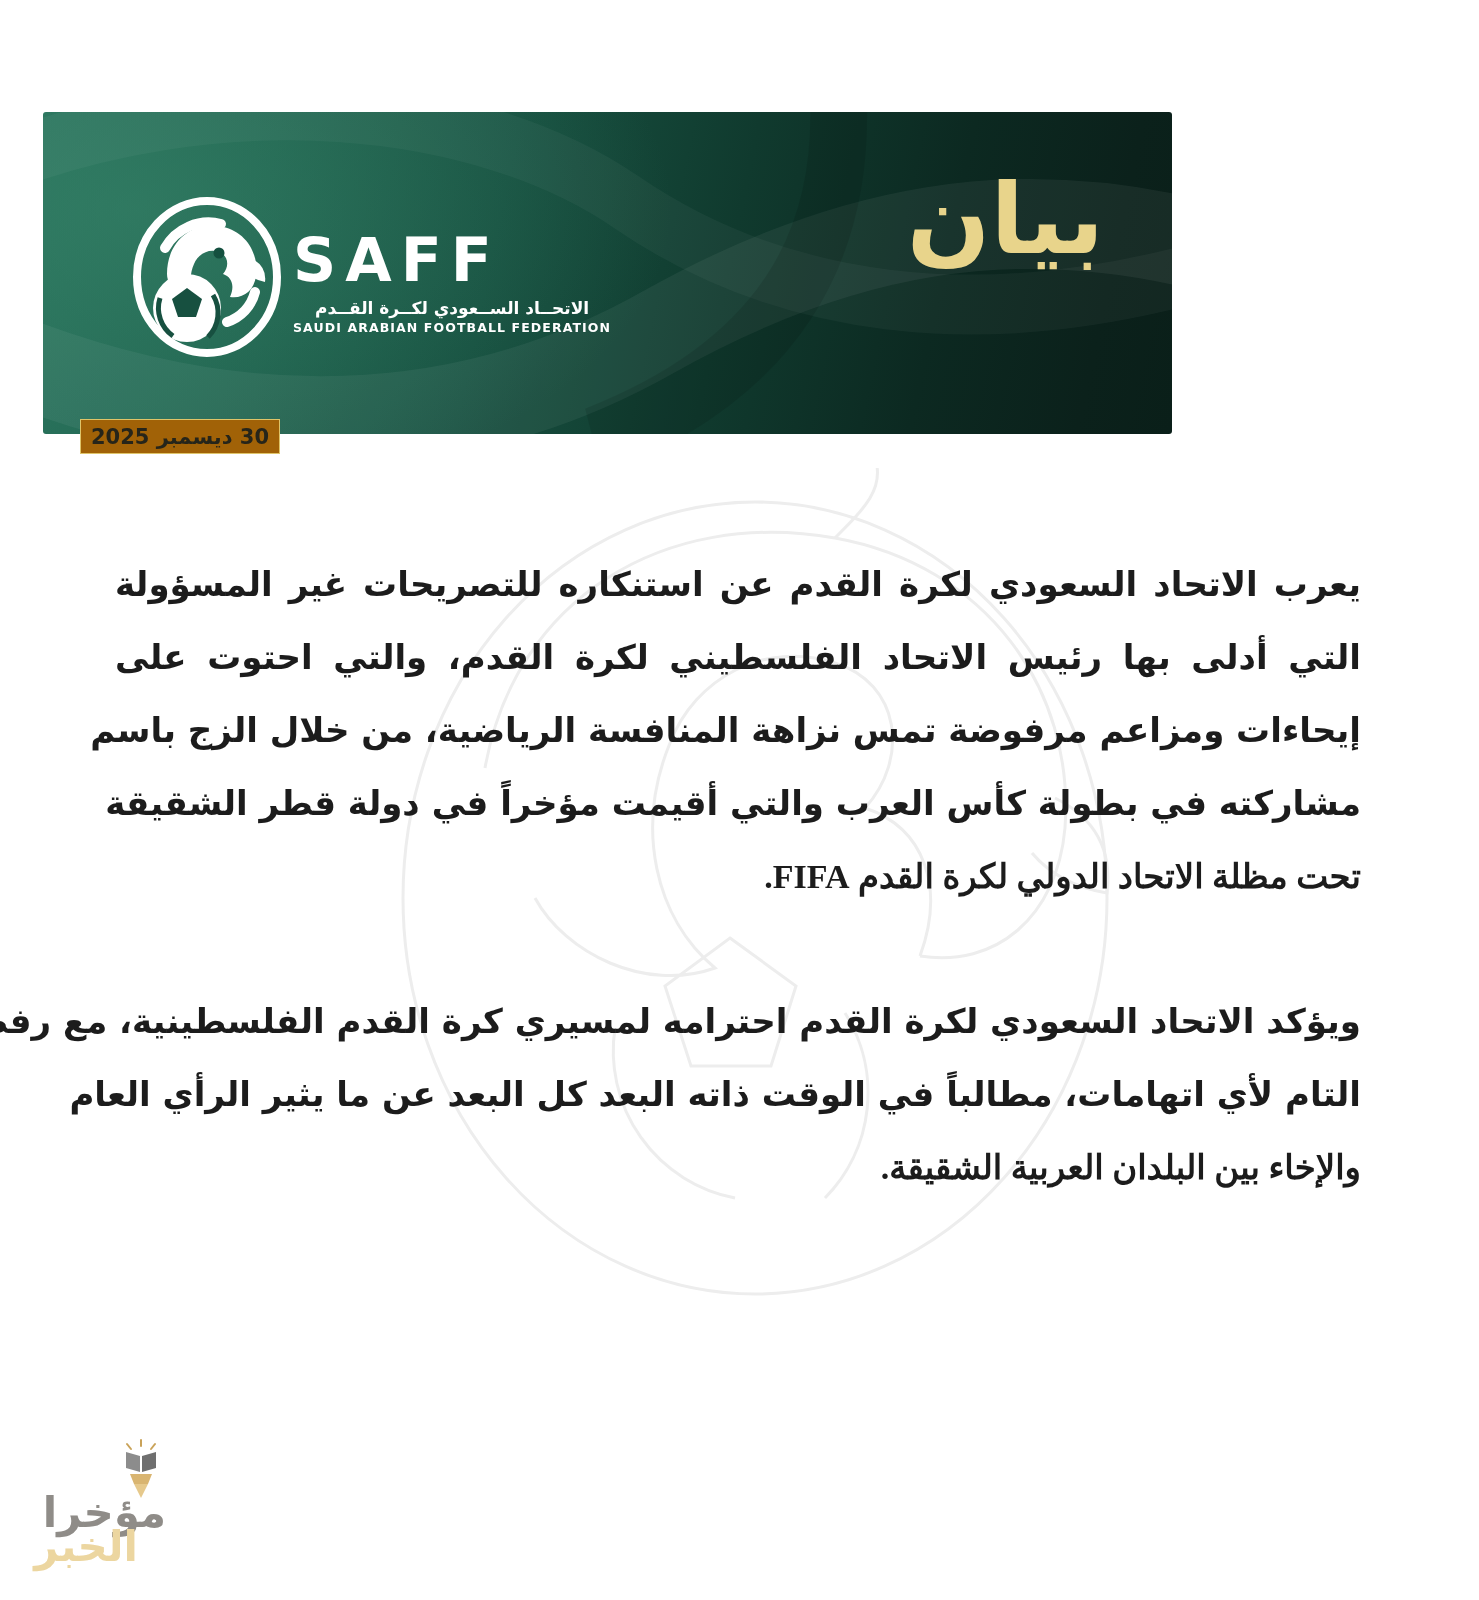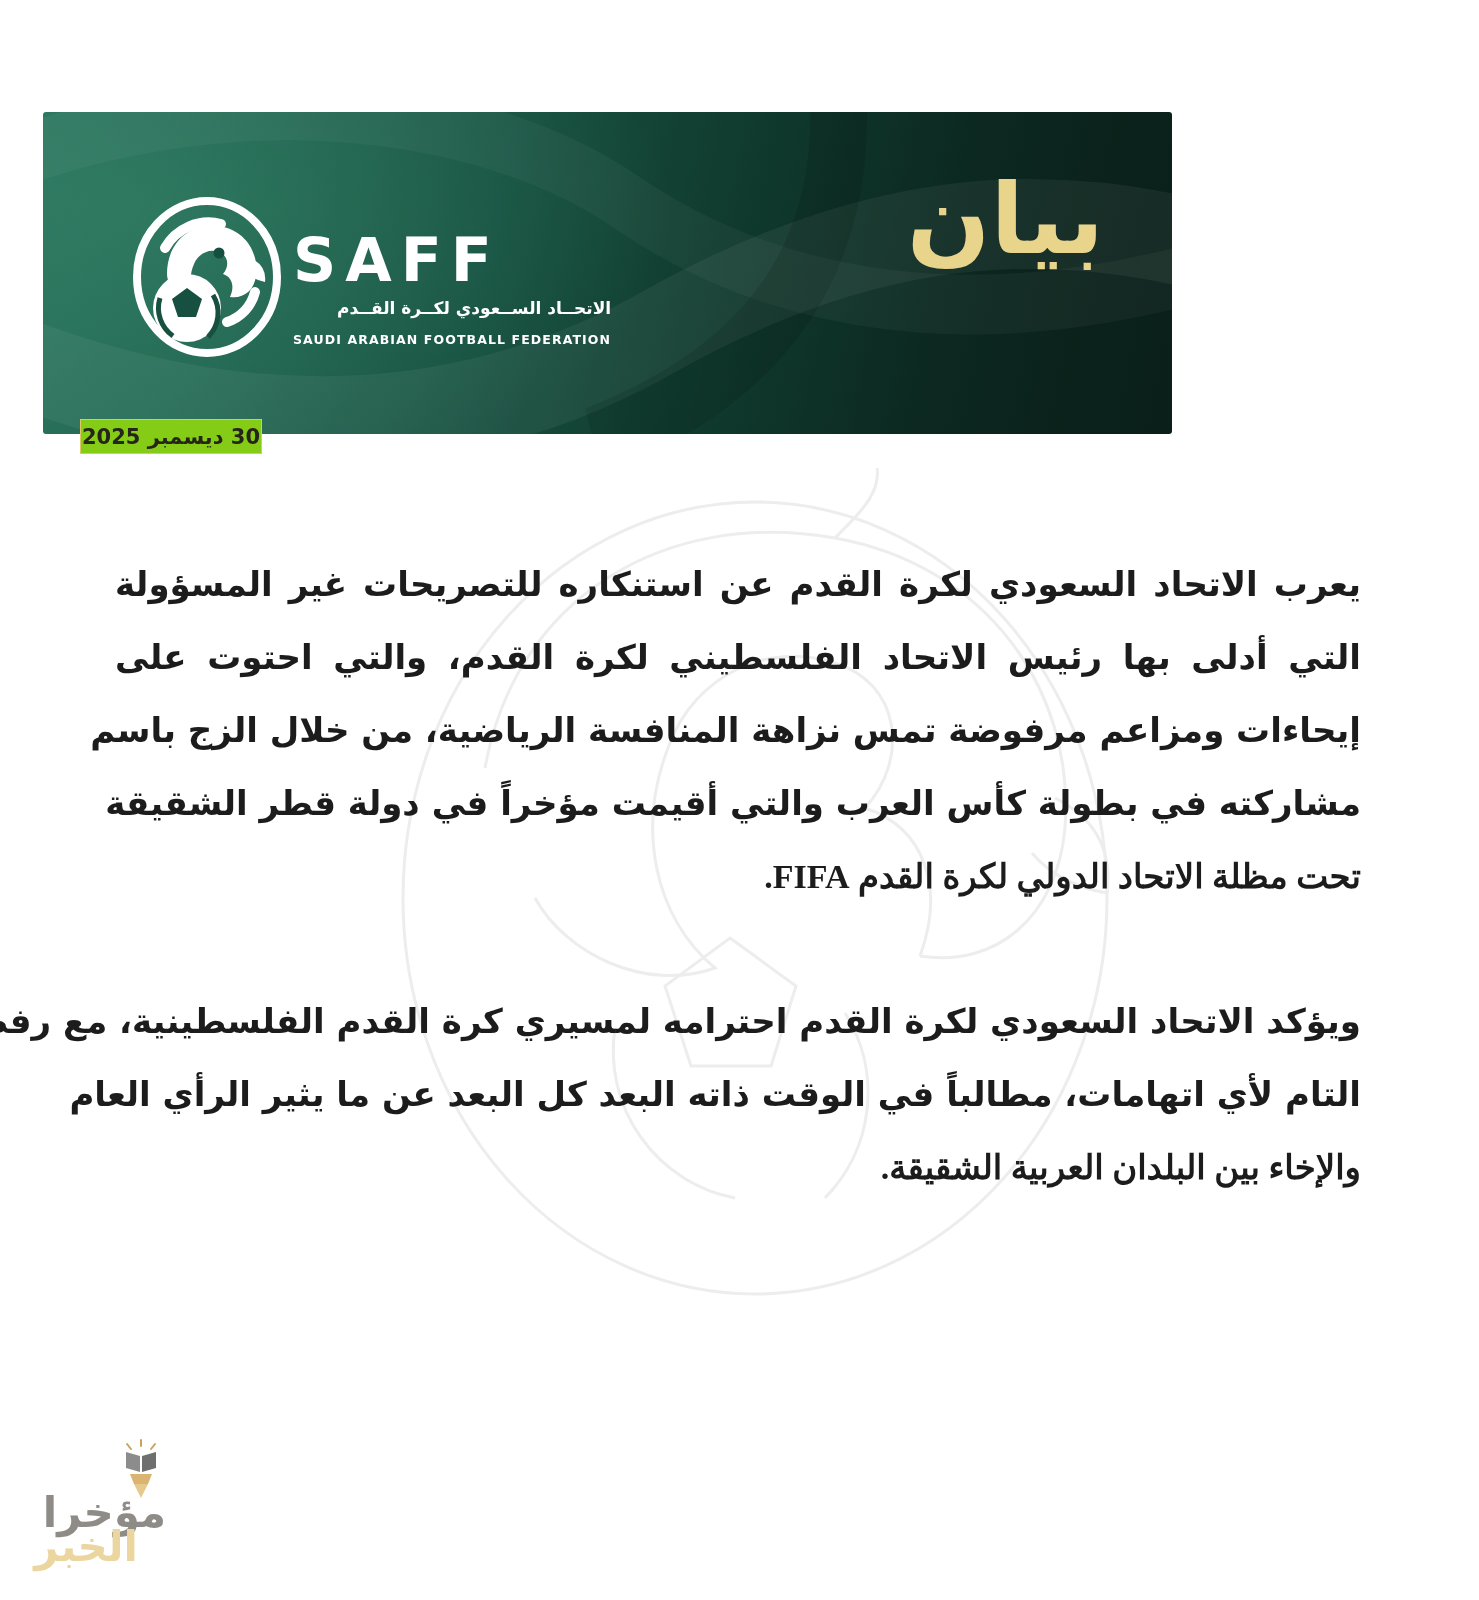--- a/index.html
+++ b/index.html
@@ -26,40 +26,40 @@
 
   .emblem { position: absolute; left: 88px; top: 84px; width: 152px; height: 162px; }
 
   .brand-text { position: absolute; left: 250px; top: 118px; color: #ffffff; }
   .brand-saff {
     font-size: 60px; font-weight: 700; letter-spacing: 9px;
     line-height: 60px; color: #ffffff;
   }
   .brand-ar {
     margin-top: 8px; font-size: 17px; font-weight: 700;
-    direction: rtl; text-align: right; color: #ffffff; line-height: 20px;
+    direction: rtl; text-align: center; color: #ffffff; line-height: 20px;
   }
   .brand-en {
-    margin-top: 14px; font-size: 12.5px; font-weight: 700;
+    margin-top: 2px; font-size: 12.5px; font-weight: 700;
     letter-spacing: 1.1px; color: #ffffff; line-height: 15px;
   }
 
   .statement-title {
     position: absolute; top: 52px; right: 68px;
     display: flex; flex-direction: row; align-items: flex-end; gap: 18px;
     direction: rtl; text-align: left;
   }
   .word-bayan { font-size: 98px; font-weight: 700; line-height: 110px; color: #e8d48b; }
   .word-elami { font-size: 58px; font-weight: 700; line-height: 72px; color: #ffffff; }
 
   
   .date-badge {
     position: absolute; left: 80px; top: 419px;
-    width: 182px; height: 35px;
-    background: #84cc16;
+    width: 200px; height: 35px;
+    background: #a16207;
     border: 1px solid #dfc468;
     display: flex; align-items: center; justify-content: center;
     direction: rtl;
     font-size: 21px; font-weight: 700; color: #26251a;
   }
 
   
   .watermark {
     position: absolute; left: 365px; top: 468px;
     width: 780px; height: 880px; pointer-events: none;

